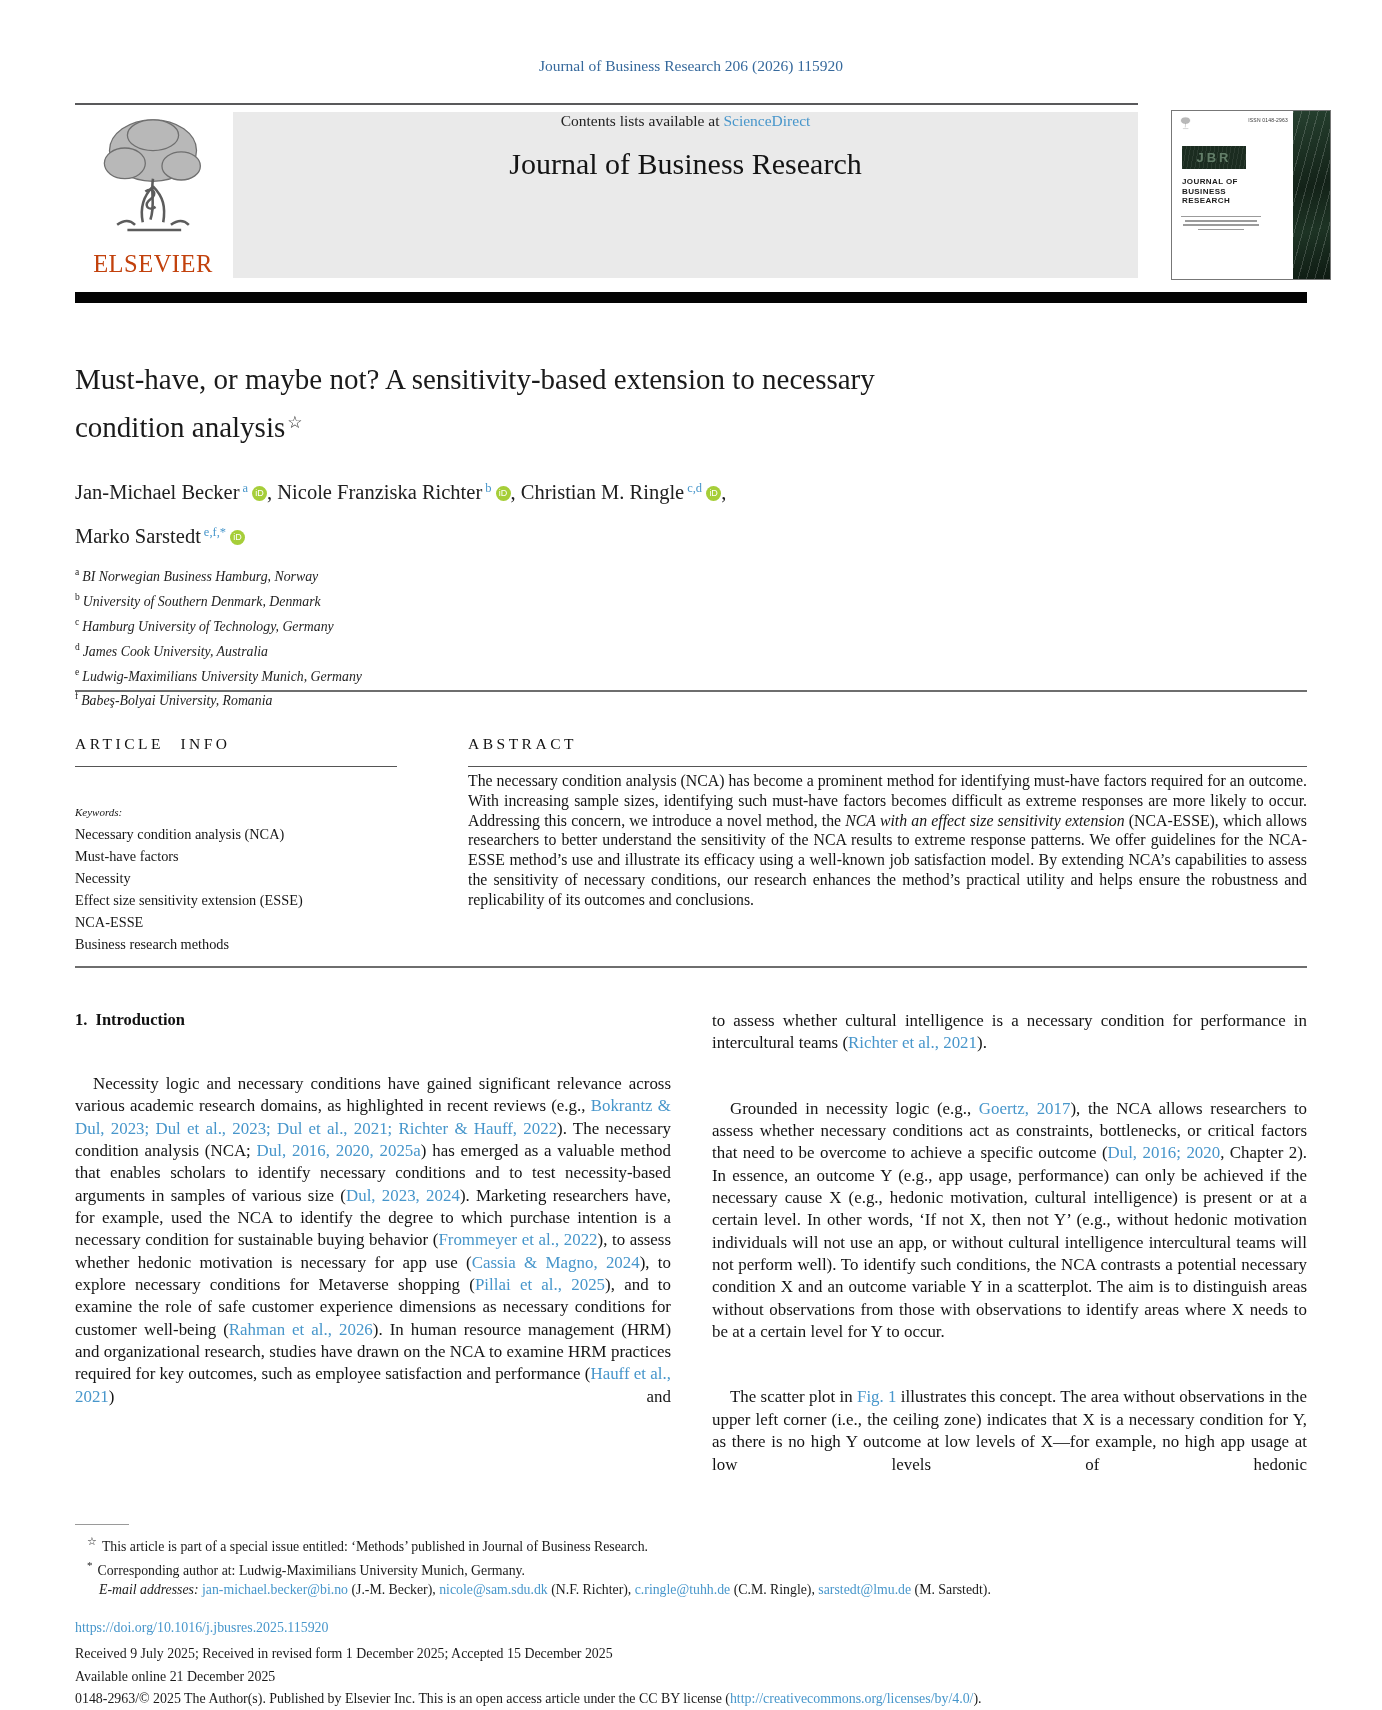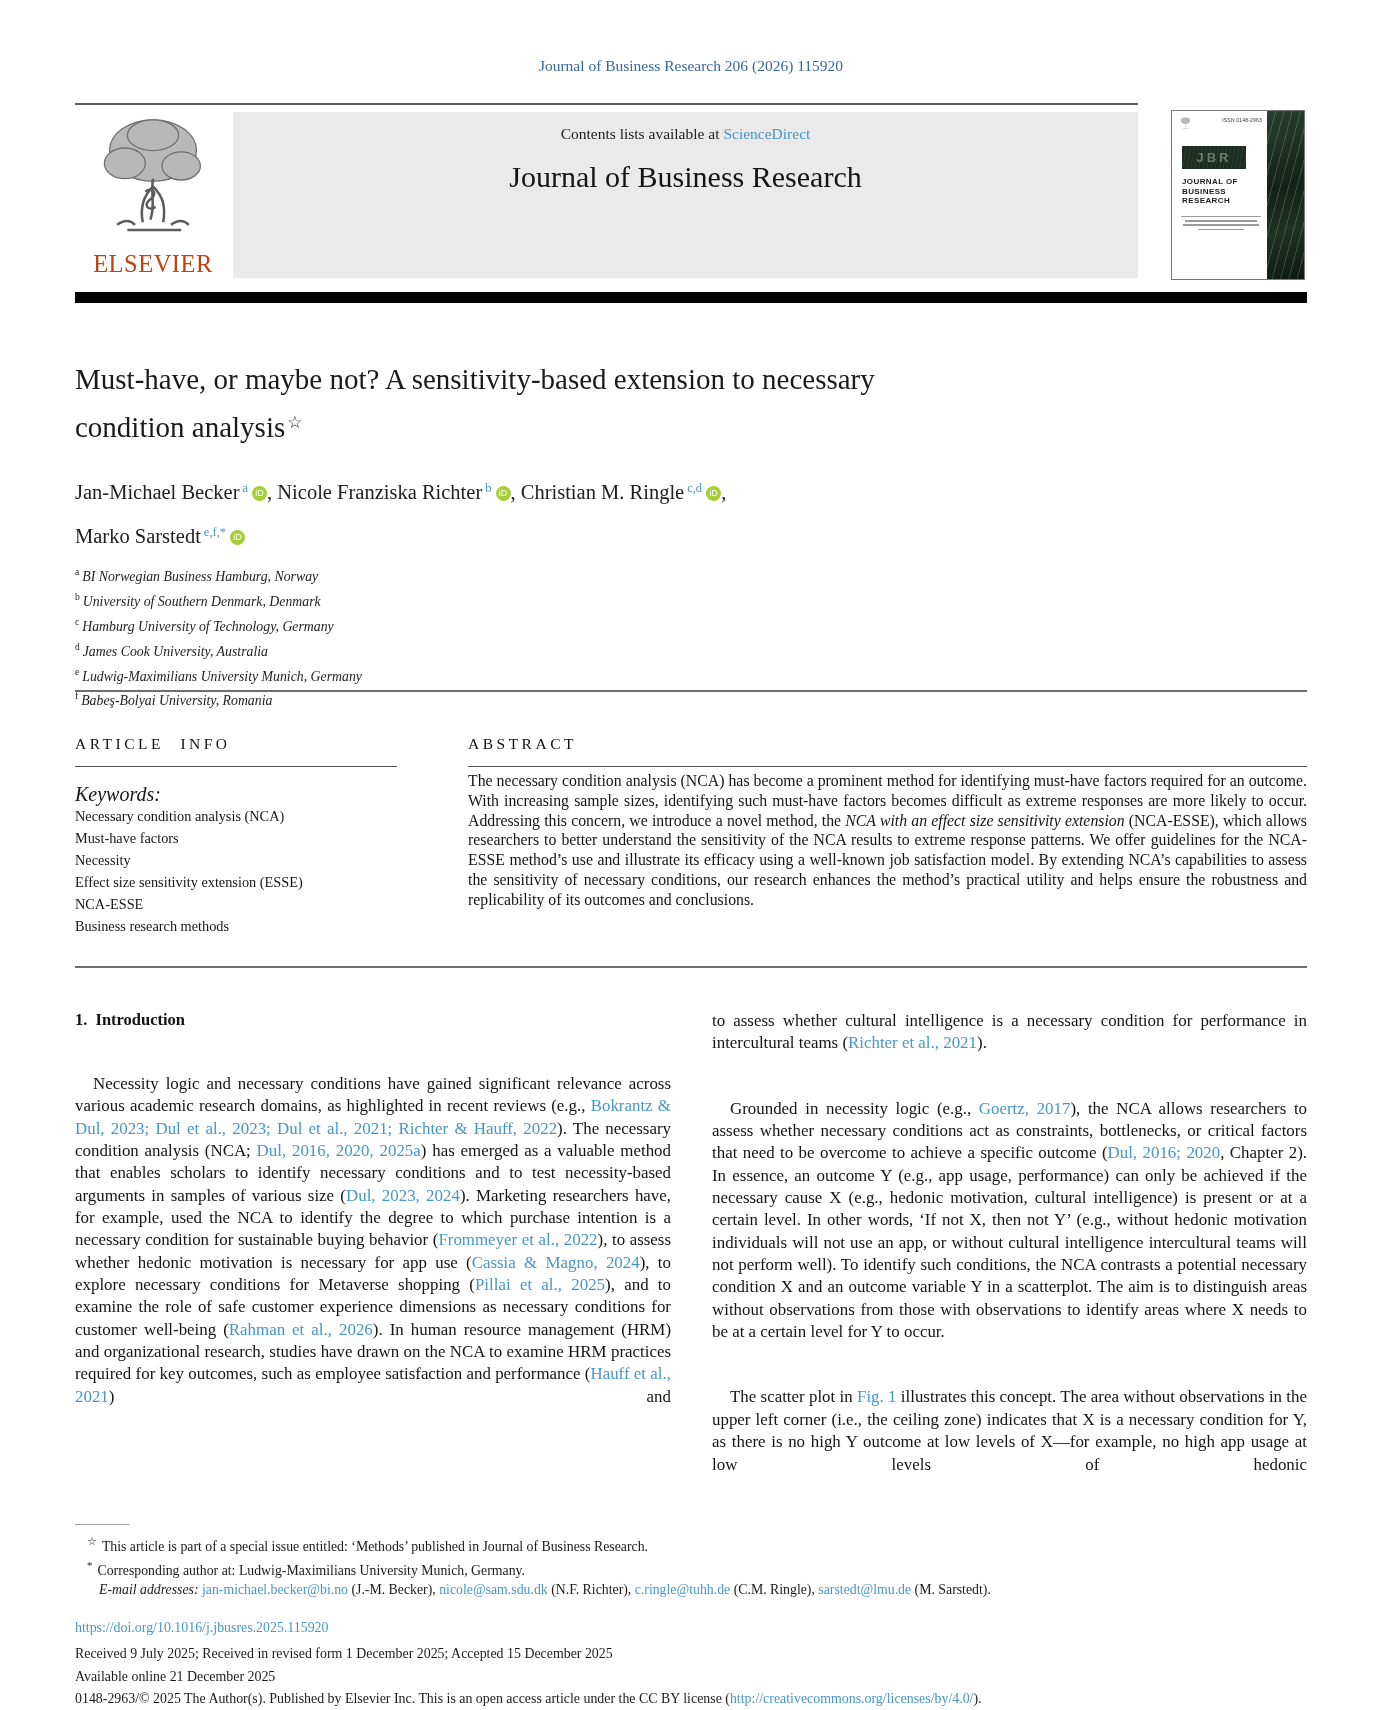--- a/index.html
+++ b/index.html
@@ -13,25 +13,25 @@
   .cont { text-align-last:justify; }
   .indent { text-indent:18px;margin-top:43px; }
 
   .citation { top:57px; left:75px; width:1232px; text-align:center; font-size:15.5px; color:#36699c; }
   .top-rule { top:103px; left:75px; width:1063px; height:2px; background:#59595b; }
 
   .elsevier { left:78px; top:112px; width:150px; height:168px; text-align:center; }
   .els-word { position:absolute; bottom:2px; left:0; width:100%; font-size:24.5px; color:#c2410c; letter-spacing:0.5px; }
 
   .masthead { left:233px; top:112px; width:905px; height:166px; background:#eaeaea; text-align:center; }
-  .contents-line { padding-top:13px; font-size:15.5px; color:#222; }
+  .contents-line { padding-top:0; font-size:15.5px; color:#222; }
   .journal-name { margin-top:17px; font-size:30px; color:#141414; }
   .homepage-line { position:absolute; bottom:13px; left:0; width:100%; font-size:15px; font-family:"Liberation Sans",sans-serif; color:#222; }
 
-  .cover { left:1171px; top:110px; width:134px; height:170px; background:#fff; border:1.5px solid #777; }
+  .cover { left:1171px; top:110px; width:160px; height:170px; background:#fff; border:1.5px solid #777; }
   .cover-strip { position:absolute; right:0; top:0; width:37px; height:100%;
     background-image:repeating-linear-gradient(105deg, rgba(255,255,255,.16) 0 1px, rgba(255,255,255,0) 1px 8px),
                      linear-gradient(165deg,#26402f 0%, #132218 45%, #1d3324 70%, #0e1a12 100%); }
   .cover-issn { position:absolute; right:42px; top:6px; font-size:5px; letter-spacing:.2px; color:#333; font-family:"Liberation Sans",sans-serif; }
   .cover-logo { position:absolute; left:10px; top:35px; width:64px; height:23px; background:#1b2c20; color:#637e69;
     font-family:"Liberation Sans",sans-serif; font-weight:bold; font-size:13px; letter-spacing:3px; text-align:center; line-height:23px;
     background-image:repeating-linear-gradient(100deg, rgba(255,255,255,.07) 0 1px, rgba(0,0,0,0) 1px 4px); }
   .cover-title { position:absolute; left:10px; top:66px; font-family:"Liberation Sans",sans-serif; font-weight:bold;
     font-size:8px; line-height:9.5px; letter-spacing:.4px; color:#1d1d1d; text-align:left; }
   .cover-lines { position:absolute; left:8px; top:102px; width:82px; }
@@ -50,21 +50,21 @@
   .affils { left:75px; top:562px; font-size:13.8px; line-height:21.3px; font-style:italic; color:#222; }
   .affils sup { font-style:normal; font-size:9.5px; margin-right:3px; }
 
   .rule-mid { top:690px; left:75px; width:1232px; height:1.5px; background:#6e6e6e; }
   .rule-3  { top:966px; left:75px; width:1232px; height:1.5px; background:#6e6e6e; }
 
   .col-info { left:75px; top:735px; width:322px; }
   .col-abs  { left:468px; top:735px; width:839px; }
   .sec-head { font-size:15.5px; letter-spacing:3.5px; word-spacing:9px; color:#111; }
   .sec-rule { margin-top:13px; height:1px; background:#555; }
-  .kw-label { margin-top:16px; font-style:italic; font-size:20px; line-height:22px; }
+  .kw-label { margin-top:34px; font-style:italic; font-size:11px; line-height:22px; }
   .kw { font-size:14.3px; line-height:22px; }
   .abs-text { margin-top:4px; font-size:15.8px; line-height:19.8px; color:#141414; }
 
   .body-left  { left:75px;  top:1010px; width:596px; }
   .body-right { left:712px; top:1010px; width:595px; }
   .intro-head { font-size:16.5px; font-weight:bold; word-spacing:4px; color:#111; margin-bottom:22px; }
   .bodyp { font-size:16.9px; line-height:22.35px; color:#141414; }
 
   .fn-rule { top:1524px; left:75px; width:54px; height:1px; background:#9a9a9a; }
   .fn { left:75px; width:1232px; font-size:13.8px; color:#1a1a1a; }

